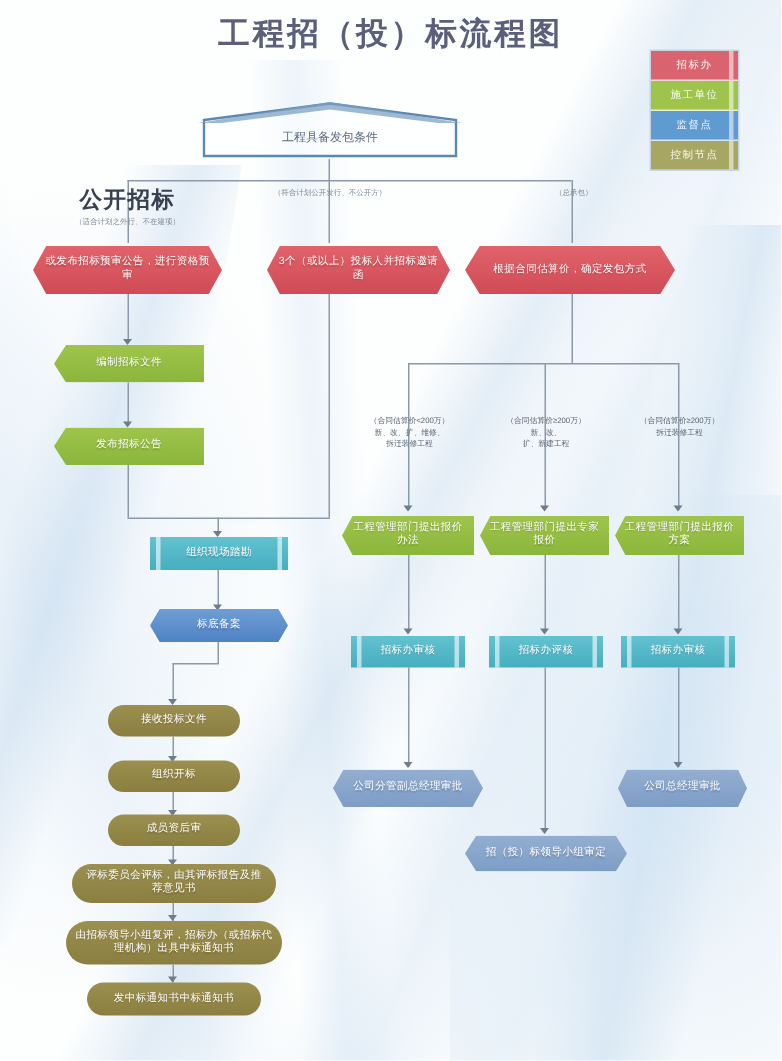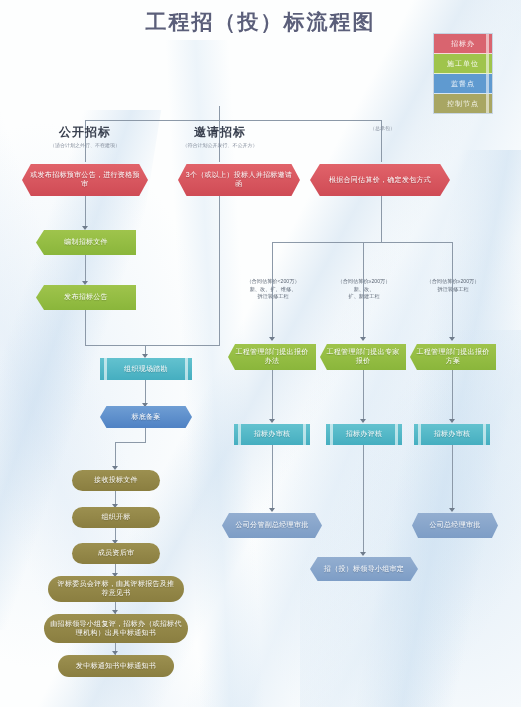--- a/index.html
+++ b/index.html
@@ -149,21 +149,21 @@
     color: #5a6a80;
   }
 
   
   .col-head {
     position: absolute;
     text-align: center;
     color: #39404f;
   }
   .col-head .ch-main {
-    font-size: 12px;
+    font-size: 15px;
     font-weight: bold;
     letter-spacing: 1px;
     white-space: nowrap;
   }
   .col-head .ch-sub {
     font-size: 5px;
     color: #808a99;
     margin-top: 1px;
     white-space: nowrap;
   }
@@ -205,33 +205,39 @@
 
   <div id="title">工程招（投）标流程图</div>
 
   <div id="legend">
     <div class="legend-row" style="background:#d9646f">招标办</div>
     <div class="legend-row" style="background:#9fc44c">施工单位</div>
     <div class="legend-row" style="background:#5f9ad0">监督点</div>
     <div class="legend-row" style="background:#a8a663">控制节点</div>
   </div>
 
+  <div id="house">
+    <svg width="176" height="38" viewBox="0 0 176 38">
+      <polygon points="4,12 88,1 172,12 172,36 4,36" fill="rgba(255,255,255,0.55)" stroke="#5b88ae" stroke-width="1.6"></polygon>
+      <polygon points="0,14 88,0 176,14 160,14 88,5 16,14" fill="#7ca2c4" opacity="0.75"></polygon>
+    </svg>
+    <div class="house-label">工程具备发包条件</div>
+  </div>
 
   <div class="conn conn-v" style="left:219px; top:106px; height:14px;"></div>
   <div class="conn conn-h" style="left:85px; top:120px; width:296px;"></div>
   <div class="conn conn-v" style="left:85px; top:120px; height:42px;"></div>
   <div class="conn conn-v" style="left:219px; top:120px; height:42px;"></div>
   <div class="conn conn-v" style="left:381px; top:120px; height:42px;"></div>
 
   <div class="col-head" style="left:20px; top:124px; width:130px;">
     <div class="ch-main">公开招标</div>
     <div class="ch-sub">（适合计划之外行、不在建项）</div>
   </div>
   <div class="col-head" style="left:155px; top:124px; width:130px;">
-    <div class="ch-main">邀请招标</div>
     <div class="ch-sub">（符合计划公开发行、不公开方）</div>
   </div>
   <div class="col-head" style="left:300px; top:124px; width:165px;">
     <div class="ch-sub">（总承包）</div>
   </div>
 
   <div class="node hex c-red" style="left:22px; top:164px; width:126px; height:32px;">或发布招标预审公告，进行资格预审</div>
   <div class="node hex c-red" style="left:178px; top:164px; width:122px; height:32px;">3个（或以上）投标人并招标邀请函</div>
   <div class="node hex c-red" style="left:310px; top:164px; width:140px; height:32px;">根据合同估算价，确定发包方式</div>
 

